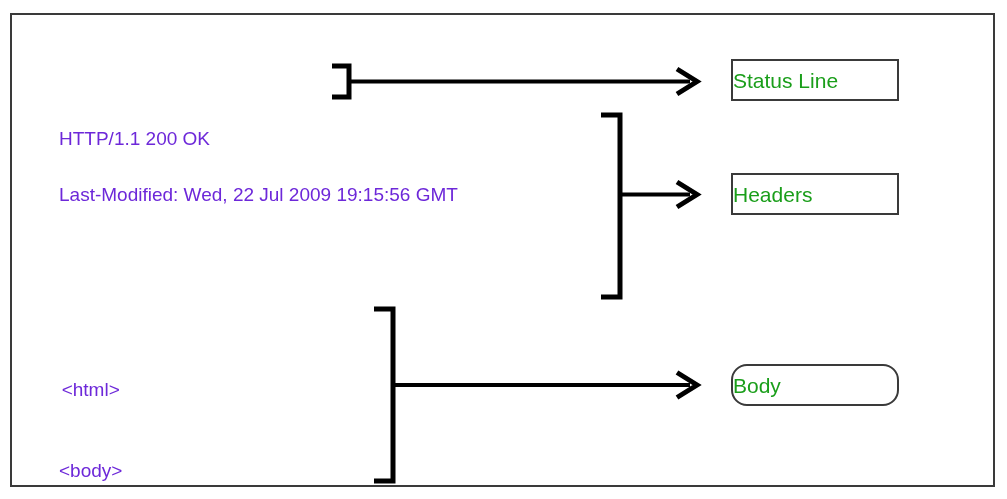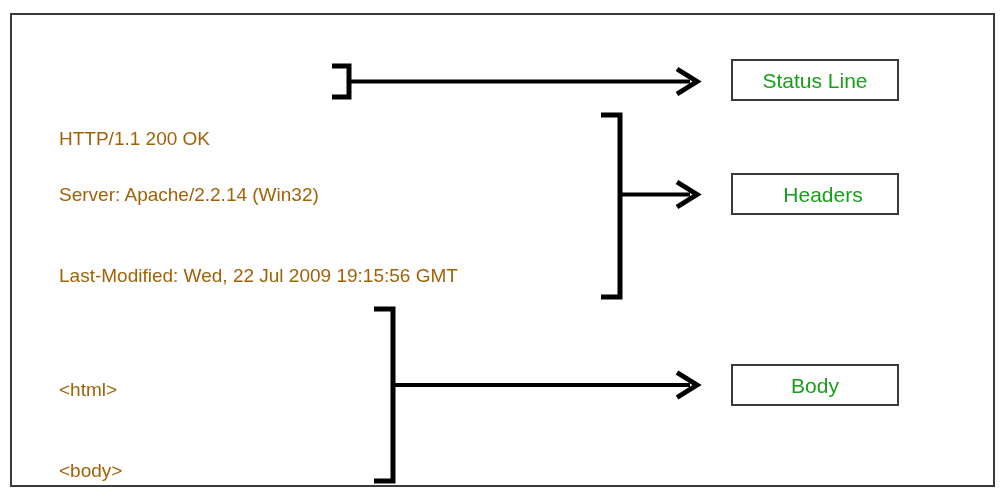--- a/index.html
+++ b/index.html
@@ -25,51 +25,52 @@
     top: 13px;
     width: 985px;
     height: 474px;
     border: 2px solid #3a3a3a;
     box-sizing: border-box;
     background: #ffffff;
   }
   
   .msg-block {
     position: absolute;
-    color: #a16207;
+    color: #6d28d9;
     font-family: "Liberation Sans", sans-serif;
     font-size: 19px;
     line-height: 27px;
     white-space: pre;
     letter-spacing: 0px;
+    text-align: center;
   }
   #status-line-text { left: 47px; top: 56px; }
   #headers-text     { left: 47px; top: 112px; }
   #body-text        { left: 47px; top: 307px; }
   .msg-line { display: block; height: 27px; }
 
   
   .label-box {
     position: absolute;
     width: 168px;
     height: 42px;
     border: 2px solid #3a3a3a;
     box-sizing: border-box;
     background: #ffffff;
     display: flex;
     align-items: center;
-    justify-content: center;
+    justify-content: flex-start;
     color: #1a9e1a;
     font-family: "Liberation Sans", sans-serif;
     font-size: 21px;
     line-height: 1;
   }
   #box-status-line { left: 719px; top: 44px; }
-  #box-headers     { left: 719px; top: 158px; padding-left: 16px; }
-  #box-body        { left: 719px; top: 349px; }
+  #box-headers     { left: 719px; top: 158px; }
+  #box-body        { left: 719px; top: 349px; border-radius: 16px; }
 
   
   .connector {
     position: absolute;
     pointer-events: none;
   }
   #conn-status-line { left: 310px; top: 40px;  width: 390px; height: 60px; }
   #conn-headers     { left: 585px; top: 90px;  width: 115px; height: 205px; }
   #conn-body        { left: 358px; top: 285px; width: 342px; height: 195px; }
 </style>
@@ -77,21 +78,20 @@
 <body>
 
 <div id="canvas">
   <div id="outer-frame">
 
     <div class="msg-block" id="status-line-text">
       <span class="msg-line">HTTP/1.1 200 OK</span>
     </div>
 
     <div class="msg-block" id="headers-text">
-      <span class="msg-line">Server: Apache/2.2.14 (Win32)</span>
       <span class="msg-line">Last-Modified: Wed, 22 Jul 2009 19:15:56 GMT</span>
       
       
     </div>
 
     <div class="msg-block" id="body-text">
       <span class="msg-line">&lt;html&gt;</span>
       <span class="msg-line">&lt;body&gt;</span>
       
       

